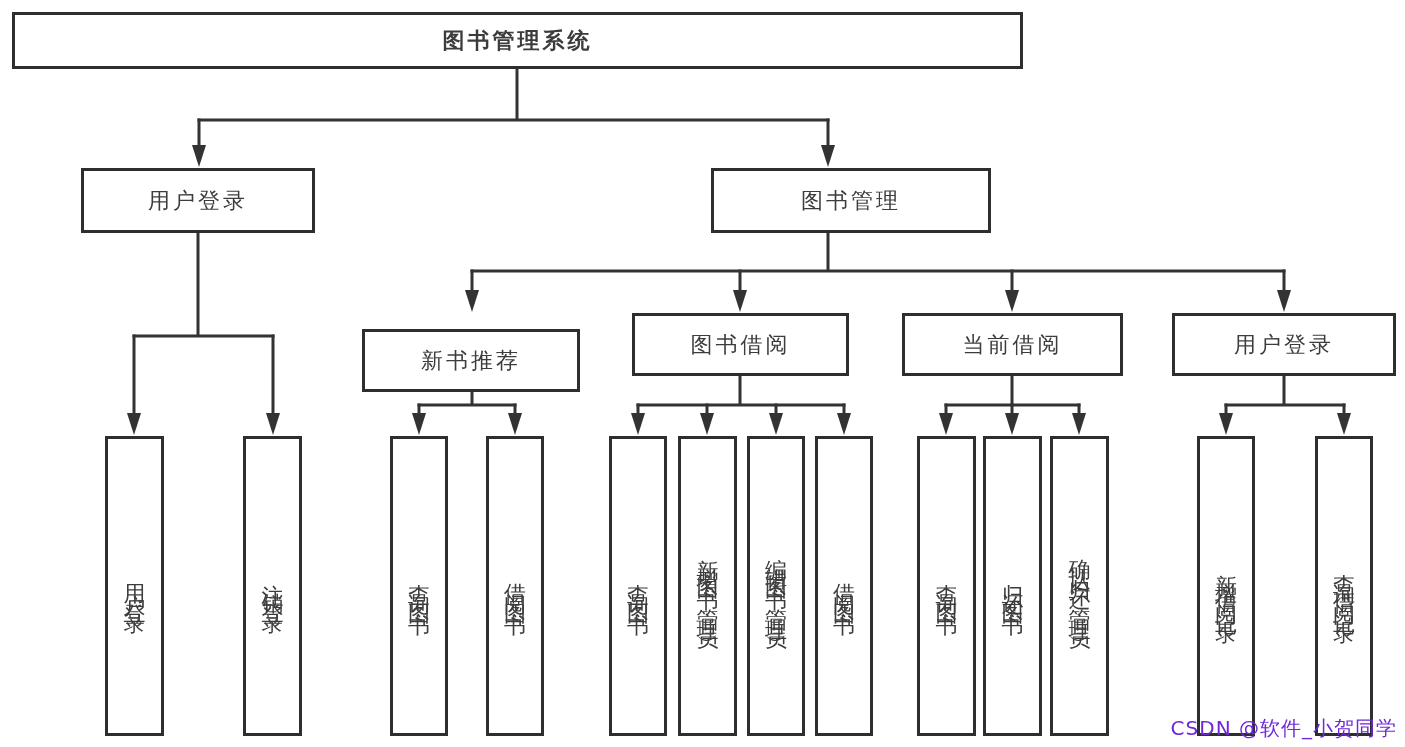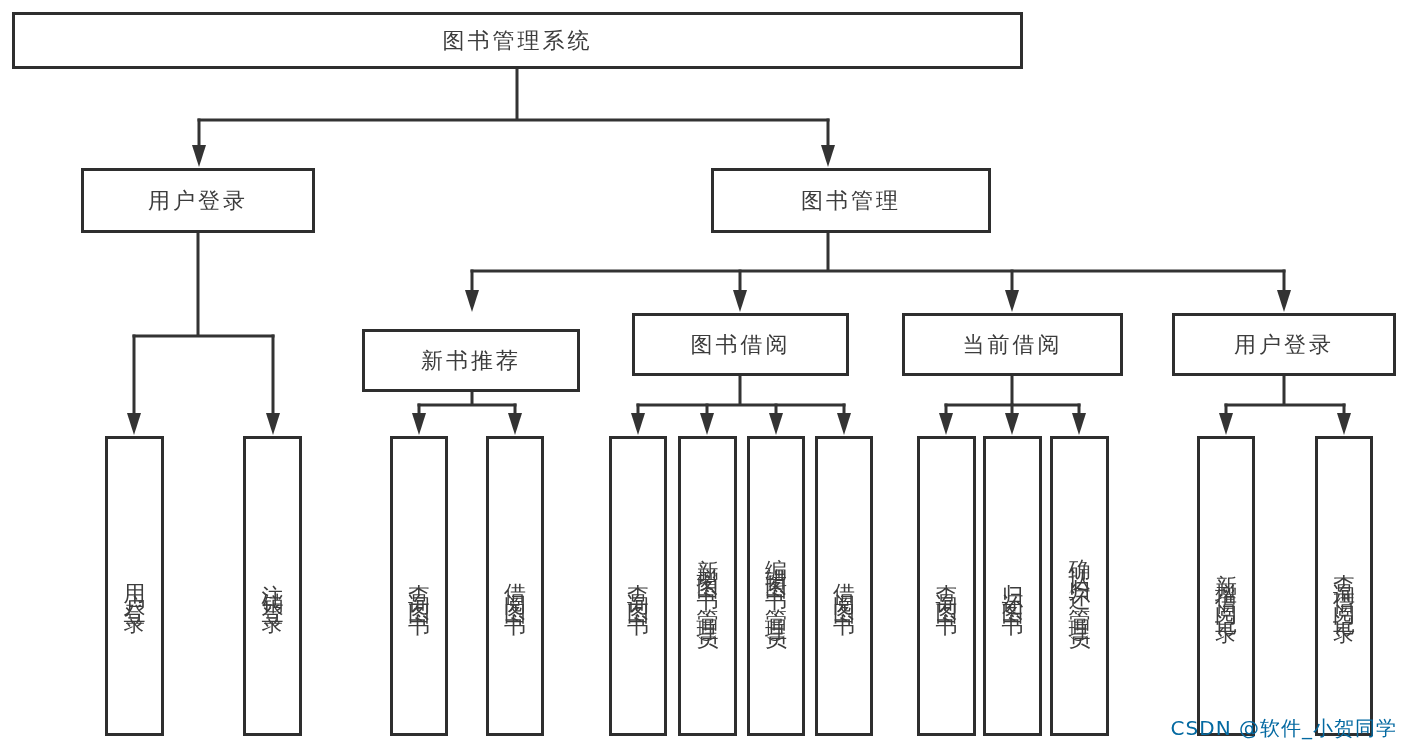--- a/index.html
+++ b/index.html
@@ -27,21 +27,21 @@
   }
   .leaf .vlabel {
     writing-mode: vertical-rl;
     text-orientation: mixed;
     font-size: 22px;
     letter-spacing: 10px;
     color: #3c3c3c;
     line-height: 1;
   }
   
-  #n-root   { left: 12px;  top: 12px;  width: 1011px; height: 57px; }
+  #n-root   { left: 12px;  top: 12px;  width: 1011px; height: 57px; font-weight: bold; }
   
   #n-login  { left: 81px;  top: 168px; width: 234px; height: 65px; }
   #n-mgmt   { left: 711px; top: 168px; width: 280px; height: 65px; }
   
   #n-rec    { left: 362px;  top: 313px; width: 218px; height: 63px; margin-top: 16px; }
   #n-borrow { left: 632px;  top: 313px; width: 217px; height: 63px; }
   #n-cur    { left: 902px;  top: 313px; width: 221px; height: 63px; }
   #n-recd   { left: 1172px; top: 313px; width: 224px; height: 63px; }
   
   .leaf { top: 436px; height: 300px; width: 59px; }
@@ -65,21 +65,21 @@
     width: 1405px; height: 747px;
     z-index: 1;
   }
   #connector-layer path { stroke: #333333; stroke-width: 3; fill: none; stroke-linecap: square; }
   #connector-layer polygon { fill: #333333; stroke: none; }
 
   #watermark {
     position: absolute;
     right: 8px;
     bottom: 5px;
-    color: #0369a1;
+    color: #6d28d9;
     font-size: 20px;
     letter-spacing: 1px;
     z-index: 5;
     white-space: nowrap;
   }
 </style>
 </head>
 <body>
 
 <div id="canvas">

